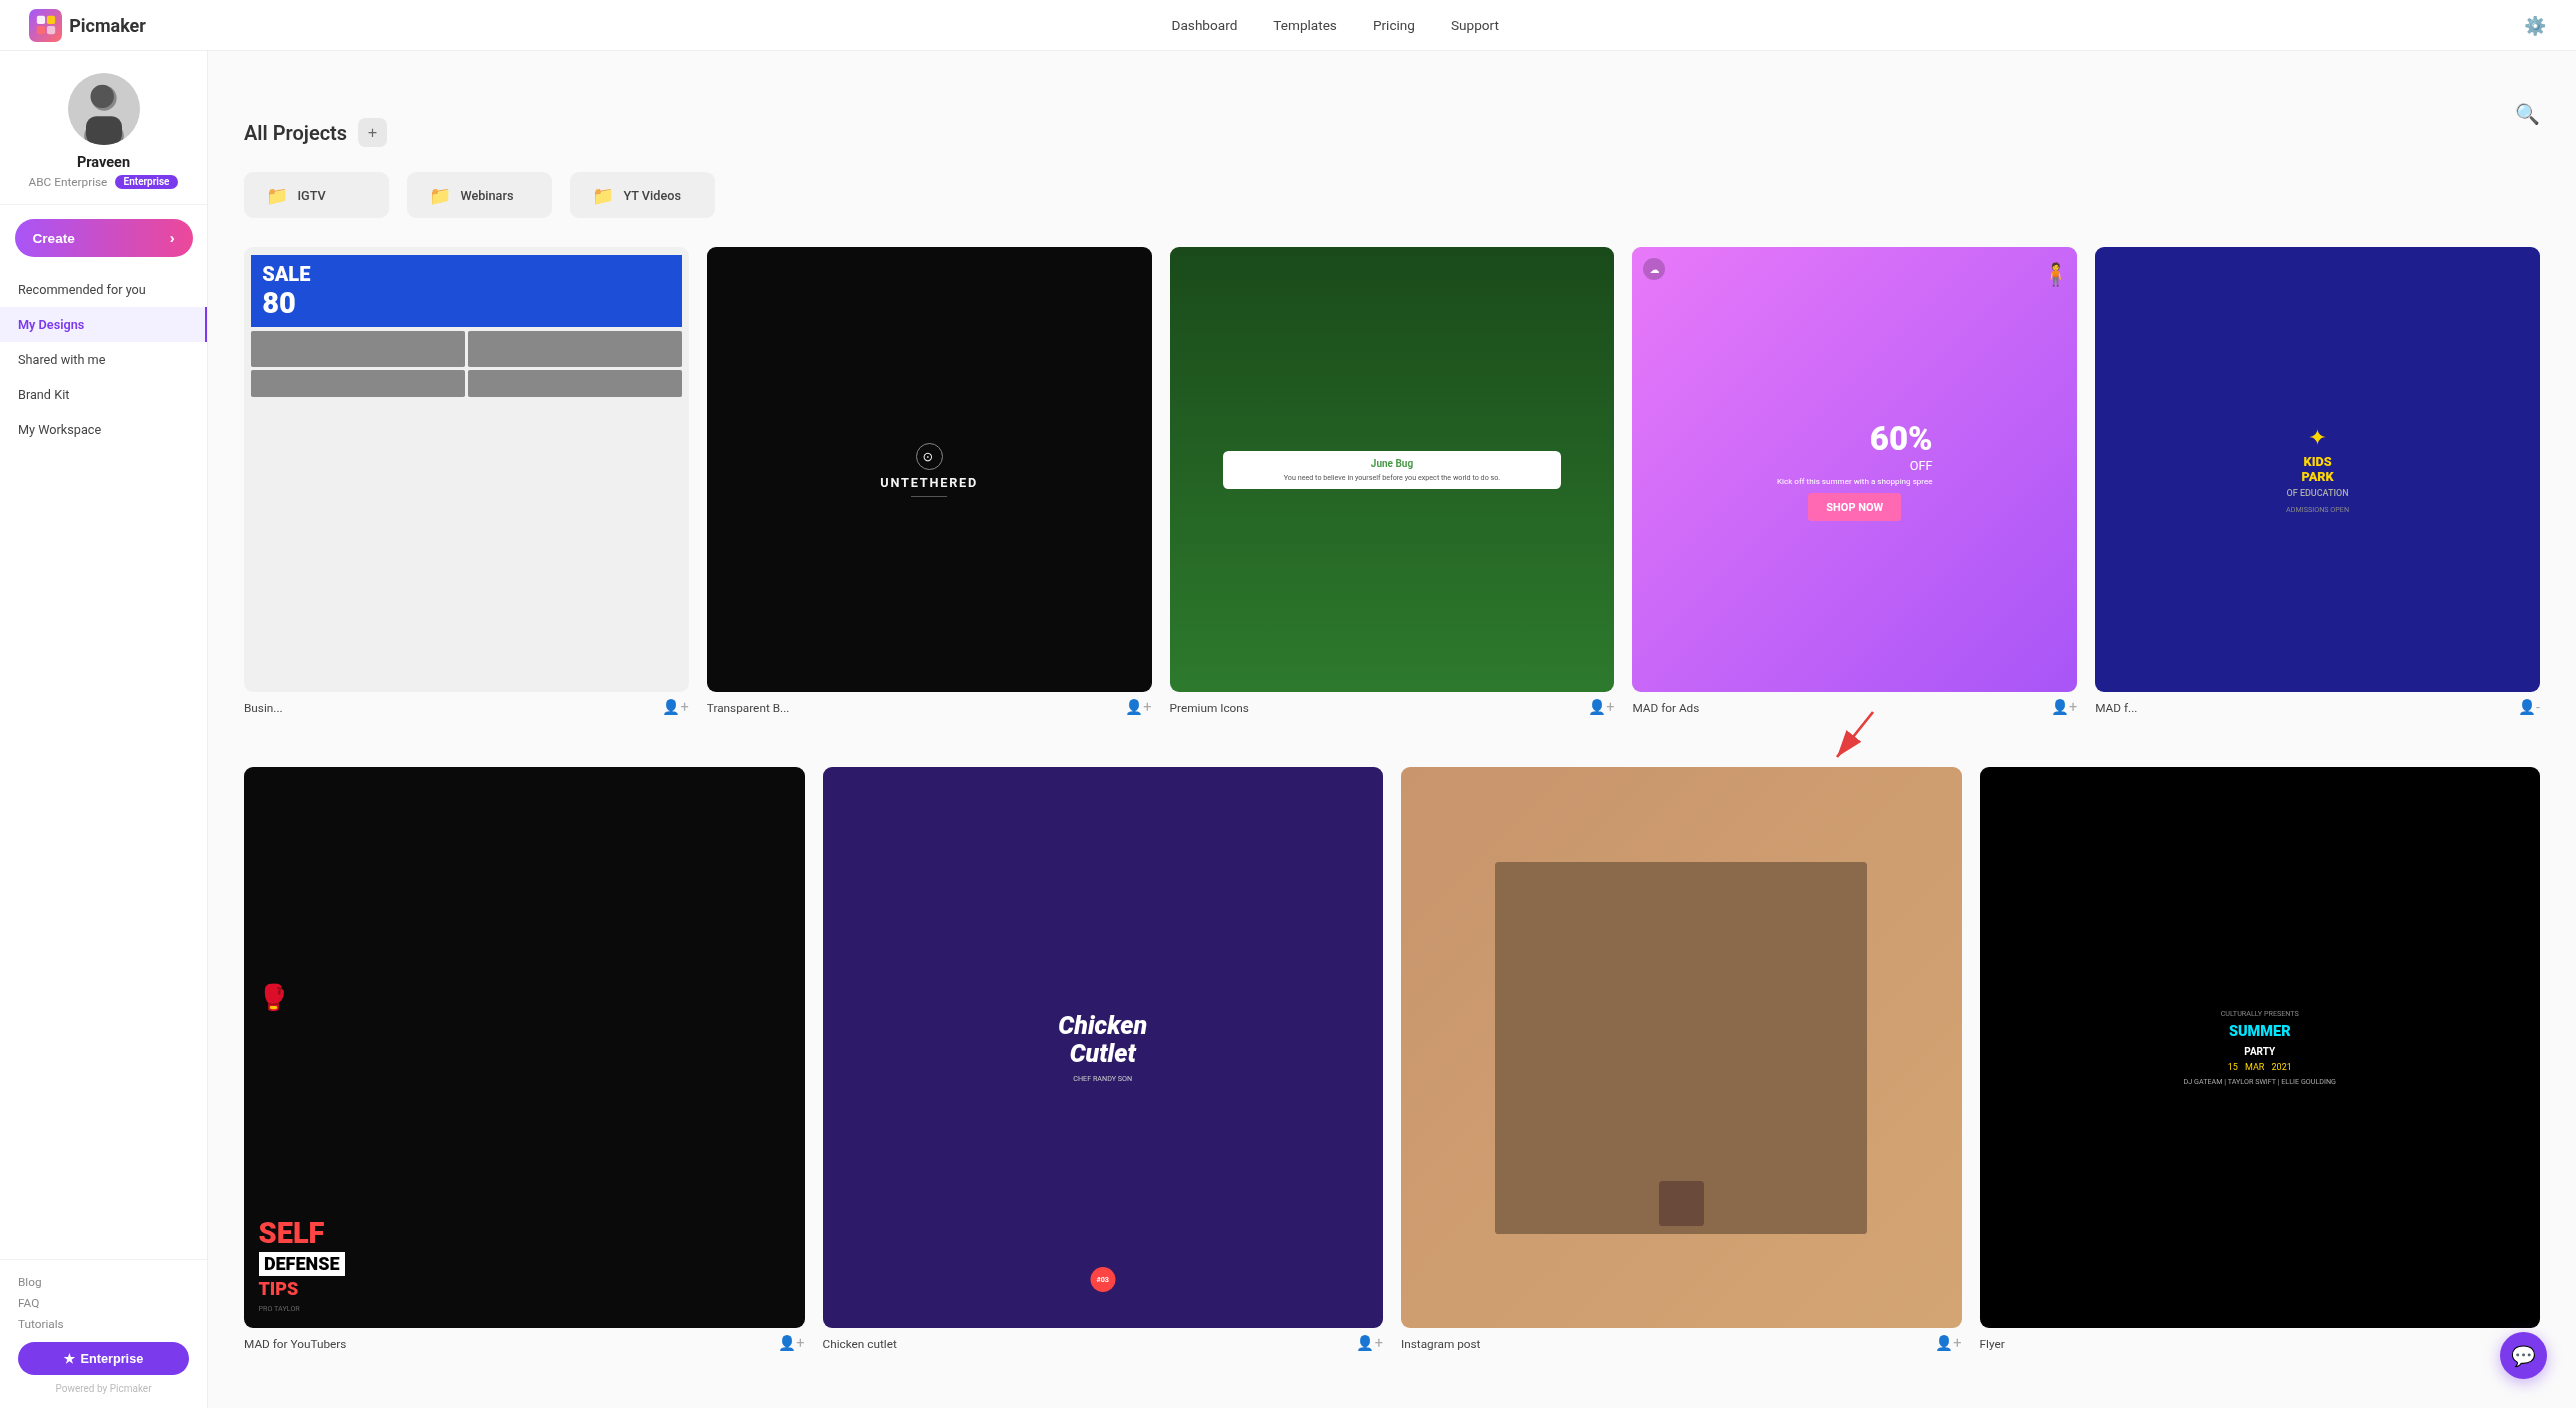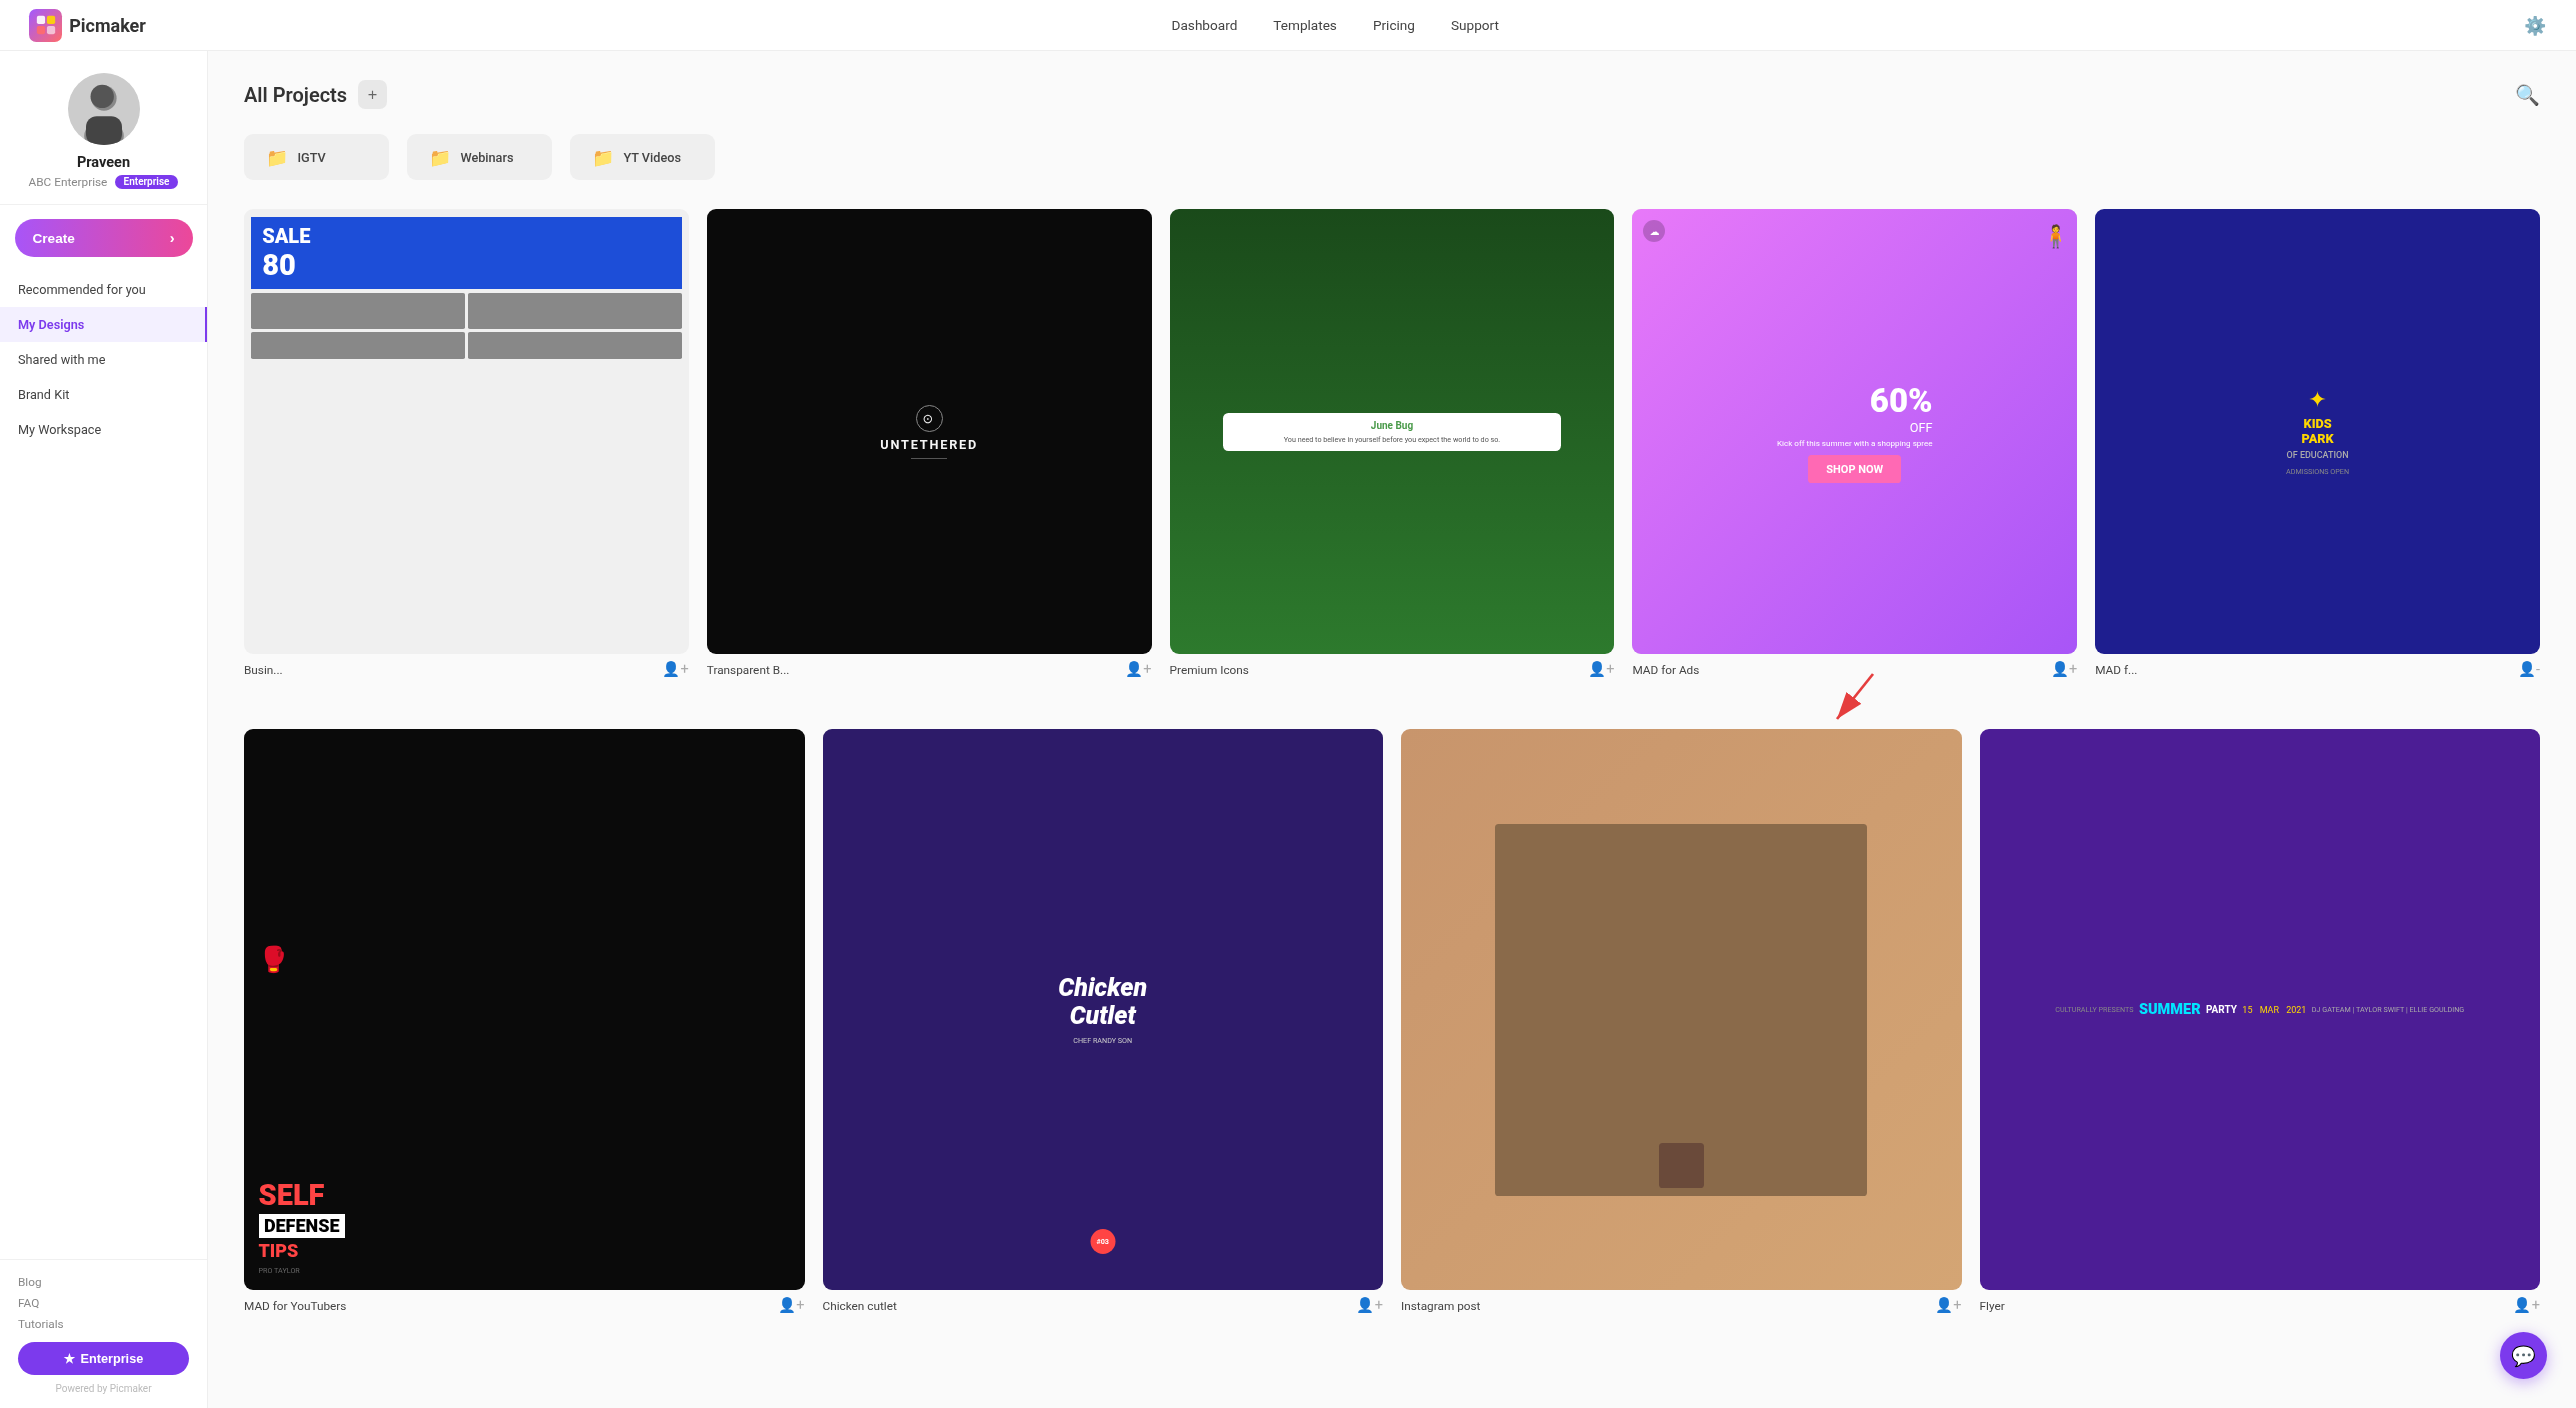--- a/index.html
+++ b/index.html
@@ -64,21 +64,21 @@
     }
     .powered-by { text-align: center; font-size: 10px; color: #bbb; margin-top: 7.2px; }
 
     
     .main-content { flex: 1; overflow-y: auto; padding: 29px 36px; background: #fafafa; }
 
     .projects-header {
       display: flex; align-items: center; justify-content: space-between;
       margin-bottom: 25px;
     }
-    .projects-title-row { display: flex; align-items: center; gap: 11px; }
+    .projects-title-row { display: flex; align-items: center; gap: 11px; margin-top: 38px; }
     .projects-title { font-size: 20px; font-weight: 600; color: #333; }
     .add-project-btn {
       width: 29px; height: 29px; background: #e8e8e8; border: none; border-radius: 7.2px;
       cursor: pointer; font-size: 16.3px; color: #666; display: flex; align-items: center; justify-content: center;
     }
     .search-icon-btn { font-size: 20px; color: #888; cursor: pointer; background: none; border: none; }
 
     
     .folders-row { display: flex; gap: 18px; margin-bottom: 29px; }
     .folder-card {
@@ -172,22 +172,22 @@
     .mock-chicken .title { font-size: 25px; font-weight: 900; color: white; font-style: italic; text-align: center; line-height: 1.1; }
     .mock-chicken .badge { background: #ff4444; color: white; border-radius: 50%; width: 25px; height: 25px; display: flex; align-items: center; justify-content: center; font-size: 7.2px; font-weight: 700; position: absolute; bottom: 36px; left: 50%; transform: translateX(-50%); }
 
     .mock-instagram {
       background: linear-gradient(135deg, #c8956c, #d4a574);
       display: flex; align-items: center; justify-content: center; padding: 14.5px;
     }
     .mock-instagram .photo { background: #8a6a4a; width: 70%; height: 70%; border-radius: 3.6px; display: flex; align-items: flex-end; justify-content: center; padding-bottom: 7.2px; }
 
     .mock-flyer {
-      background: #4c1d95;
-      display: flex; flex-direction: row; align-items: center; justify-content: center;
+      background: #000000;
+      display: flex; flex-direction: column; align-items: center; justify-content: center;
       padding: 11px; color: white; gap: 5.4px;
     }
     .mock-flyer .title { font-size: 14.5px; font-weight: 900; color: #00e5ff; }
     .mock-flyer .subtitle { font-size: 10px; color: #fff; font-weight: 700; }
     .mock-flyer .details { font-size: 7.2px; color: #aaa; text-align: center; }
   </style>
 </head>
 <body>
 
 <nav class="top-nav">

